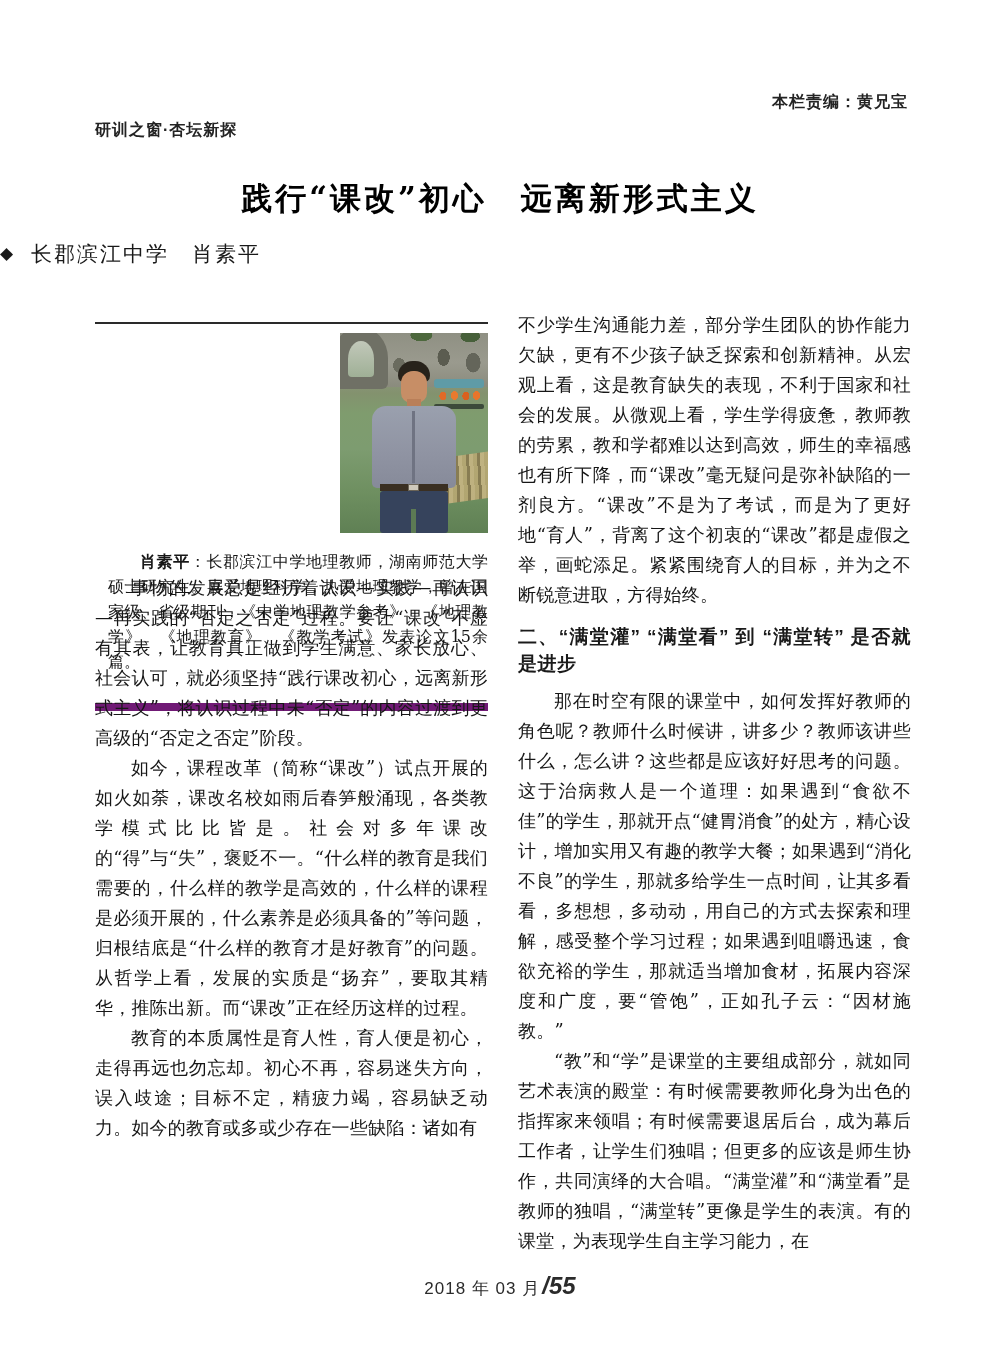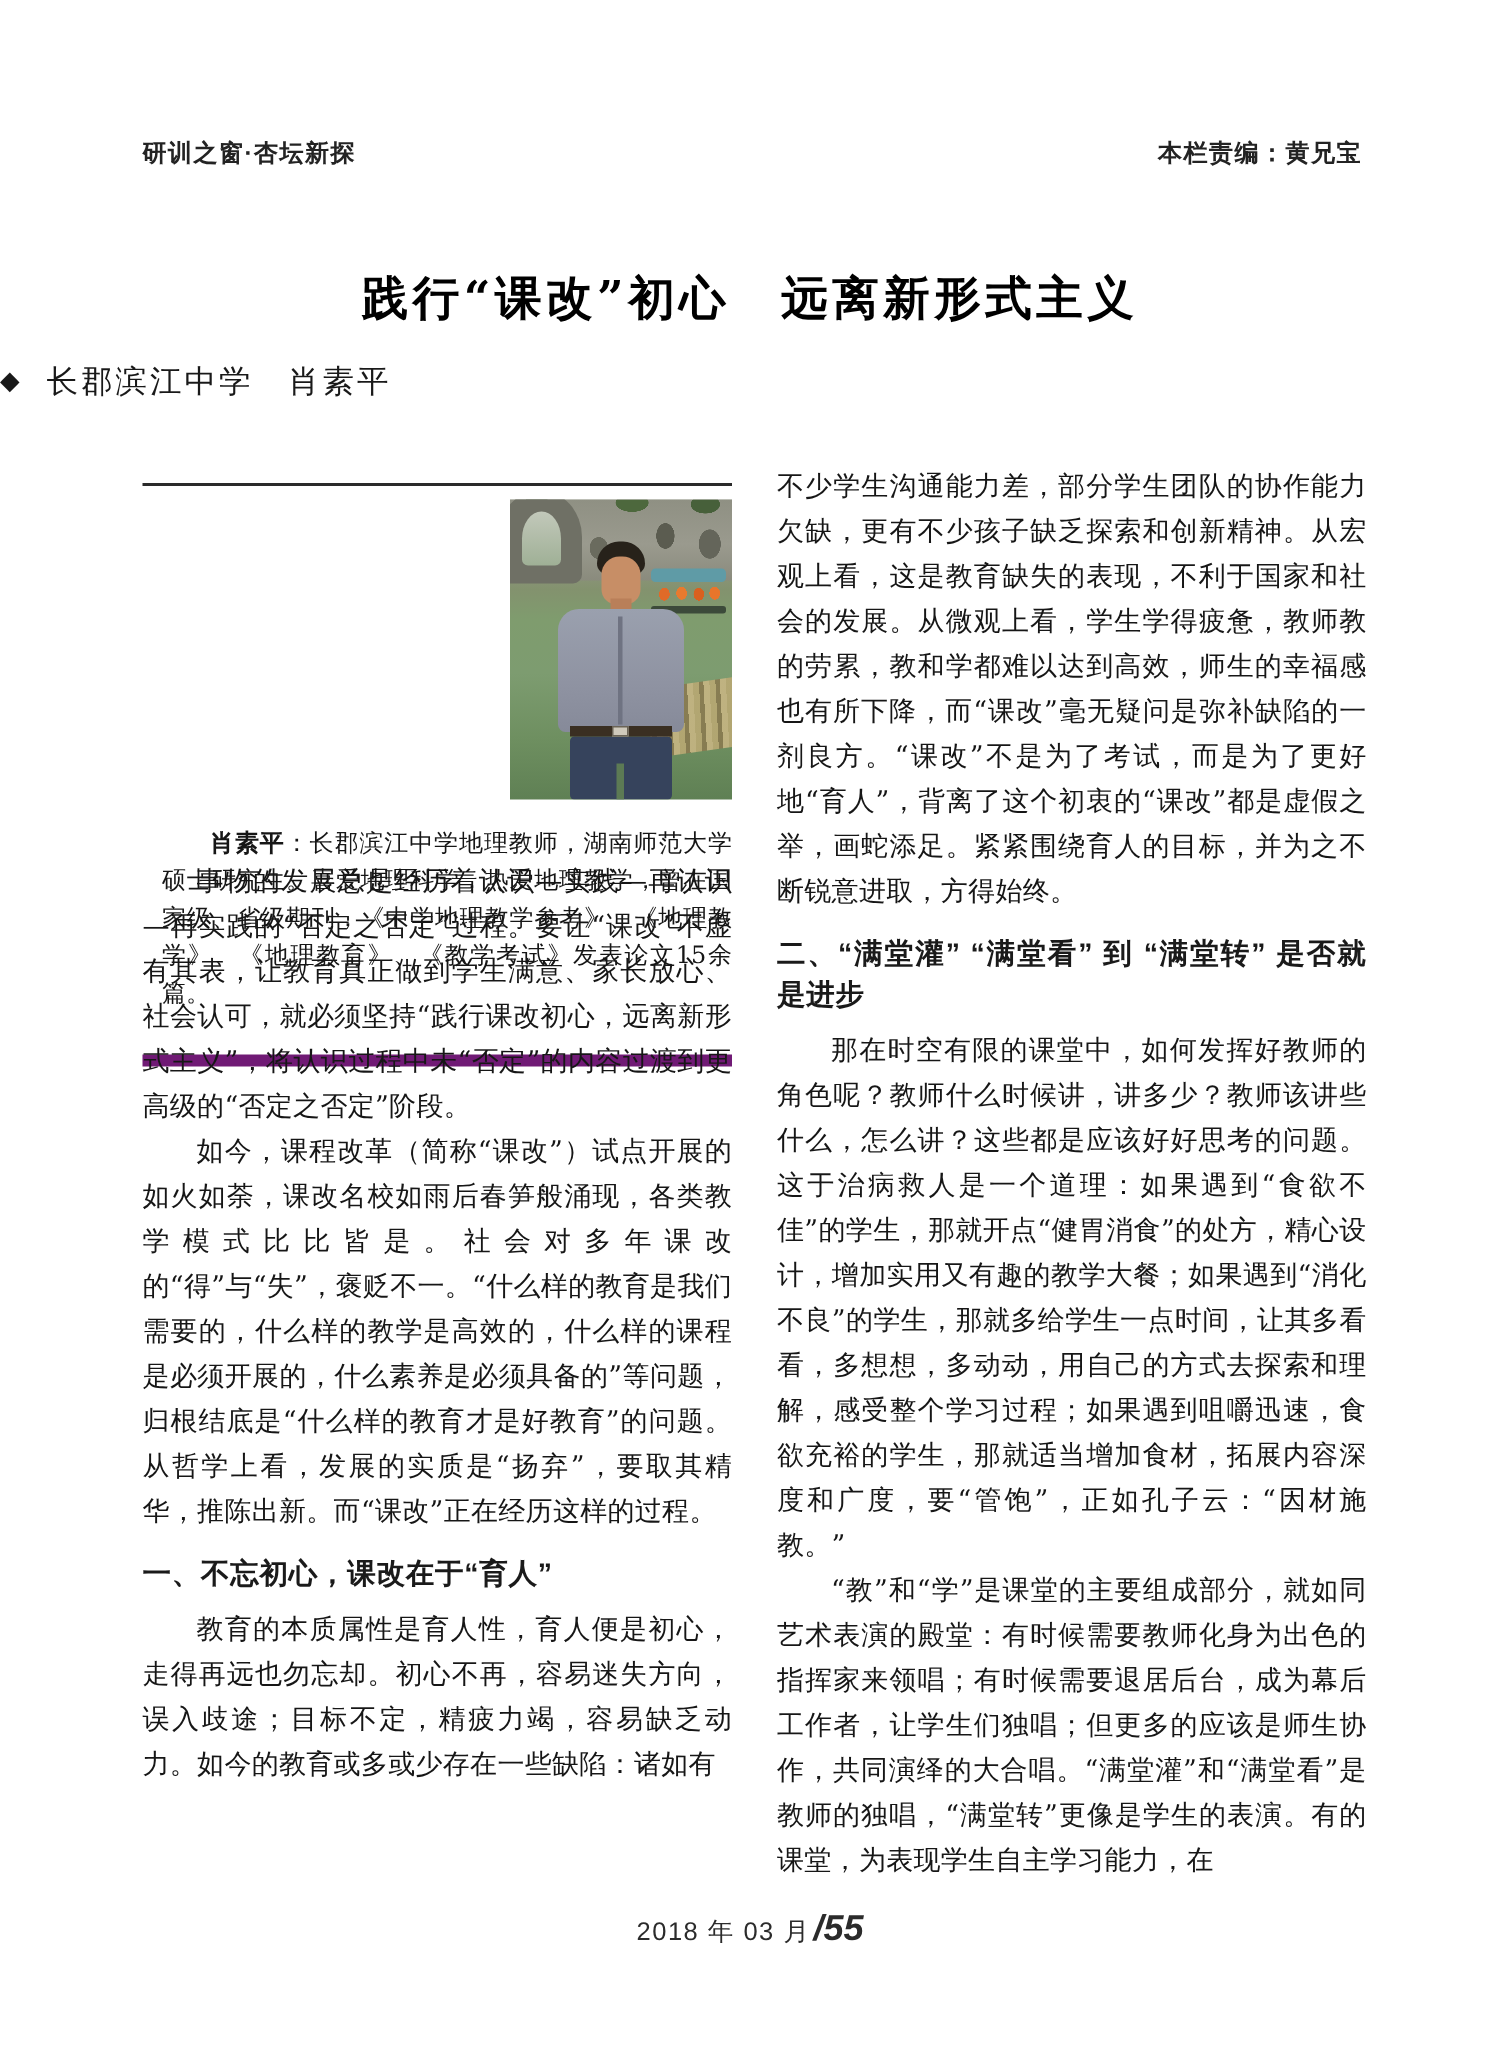--- a/index.html
+++ b/index.html
@@ -12,21 +12,21 @@
     overflow:hidden;
   }
   .page{position:absolute;inset:0;background:#ffffff;}
 
   
   .hdr{
     position:absolute;top:92px;
     font-family:"Liberation Sans","DejaVu Sans",sans-serif;
     font-weight:700;font-size:16px;letter-spacing:1px;color:#232323;
   }
-  .hdr-left{left:95px;}
+  .hdr-left{left:95px;margin-top:28px;}
   .hdr-right{right:92px;}
 
   
   .title{
     position:absolute;left:0;right:0;top:178px;
     text-align:center;
     font-size:31px;font-weight:700;letter-spacing:3px;
     color:#000000;
     font-family:"DejaVu Serif","Liberation Serif",serif;
   }
@@ -169,21 +169,20 @@
       <div class="jeans-gap"></div>
       <div class="man-belt"></div>
       <div class="man-buckle"></div>
     </div>
     <p class="bio-text"><b>肖素平</b><span>：长郡滨江中学地理教师，湖南师范大学硕士研究生。喜爱地理科学，热爱地理教学，曾在国家级、省级期刊，《中学地理教学参考》、《地理教学》、《地理教育》、《教学考试》发表论文15余篇。</span></p>
   </div>
 
   <div class="col col-left">
     <p>事物的发展总是经历着认识—实践—再认识—再实践的“否定之否定”过程。要让“课改”不虚有其表，让教育真正做到学生满意、家长放心、社会认可，就必须坚持“践行课改初心，远离新形式主义”，将认识过程中未“否定”的内容过渡到更高级的“否定之否定”阶段。</p>
     <p>如今，课程改革（简称“课改”）试点开展的如火如荼，课改名校如雨后春笋般涌现，各类教学模式比比皆是。社会对多年课改的“得”与“失”，褒贬不一。“什么样的教育是我们需要的，什么样的教学是高效的，什么样的课程是必须开展的，什么素养是必须具备的”等问题，归根结底是“什么样的教育才是好教育”的问题。从哲学上看，发展的实质是“扬弃”，要取其精华，推陈出新。而“课改”正在经历这样的过程。</p>
-    <div class="subhead">一、不忘初心，课改在于“育人”</div>
     <p>教育的本质属性是育人性，育人便是初心，走得再远也勿忘却。初心不再，容易迷失方向，误入歧途；目标不定，精疲力竭，容易缺乏动力。如今的教育或多或少存在一些缺陷：诸如有</p>
   </div>
 
   <div class="col col-right">
     <p class="noindent">不少学生沟通能力差，部分学生团队的协作能力欠缺，更有不少孩子缺乏探索和创新精神。从宏观上看，这是教育缺失的表现，不利于国家和社会的发展。从微观上看，学生学得疲惫，教师教的劳累，教和学都难以达到高效，师生的幸福感也有所下降，而“课改”毫无疑问是弥补缺陷的一剂良方。“课改”不是为了考试，而是为了更好地“育人”，背离了这个初衷的“课改”都是虚假之举，画蛇添足。紧紧围绕育人的目标，并为之不断锐意进取，方得始终。</p>
     <div class="subhead">二、“满堂灌” “满堂看” 到 “满堂转” 是否就是进步</div>
     <p>那在时空有限的课堂中，如何发挥好教师的角色呢？教师什么时候讲，讲多少？教师该讲些什么，怎么讲？这些都是应该好好思考的问题。这于治病救人是一个道理：如果遇到“食欲不佳”的学生，那就开点“健胃消食”的处方，精心设计，增加实用又有趣的教学大餐；如果遇到“消化不良”的学生，那就多给学生一点时间，让其多看看，多想想，多动动，用自己的方式去探索和理解，感受整个学习过程；如果遇到咀嚼迅速，食欲充裕的学生，那就适当增加食材，拓展内容深度和广度，要“管饱”，正如孔子云：“因材施教。”</p>
     <p>“教”和“学”是课堂的主要组成部分，就如同艺术表演的殿堂：有时候需要教师化身为出色的指挥家来领唱；有时候需要退居后台，成为幕后工作者，让学生们独唱；但更多的应该是师生协作，共同演绎的大合唱。“满堂灌”和“满堂看”是教师的独唱，“满堂转”更像是学生的表演。有的课堂，为表现学生自主学习能力，在</p>
   </div>
 

